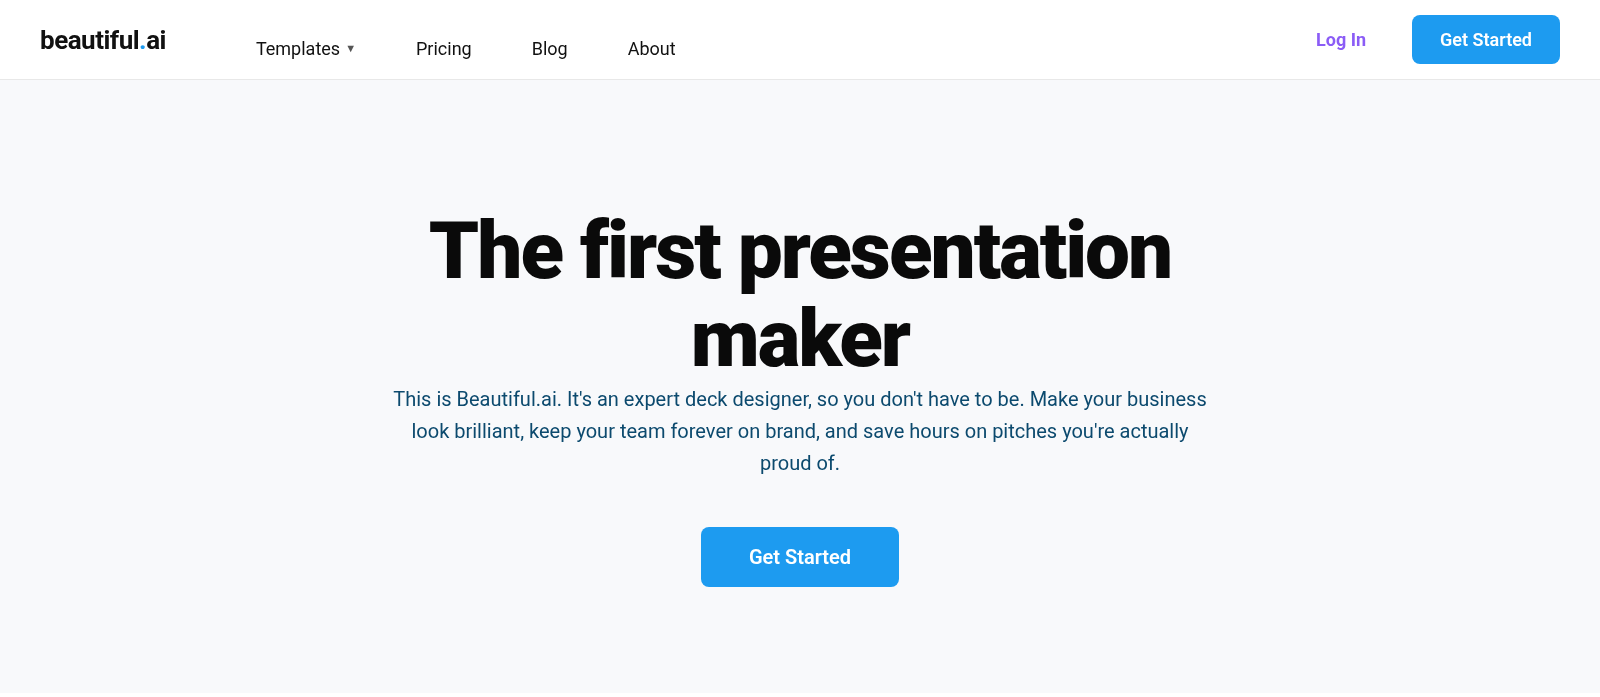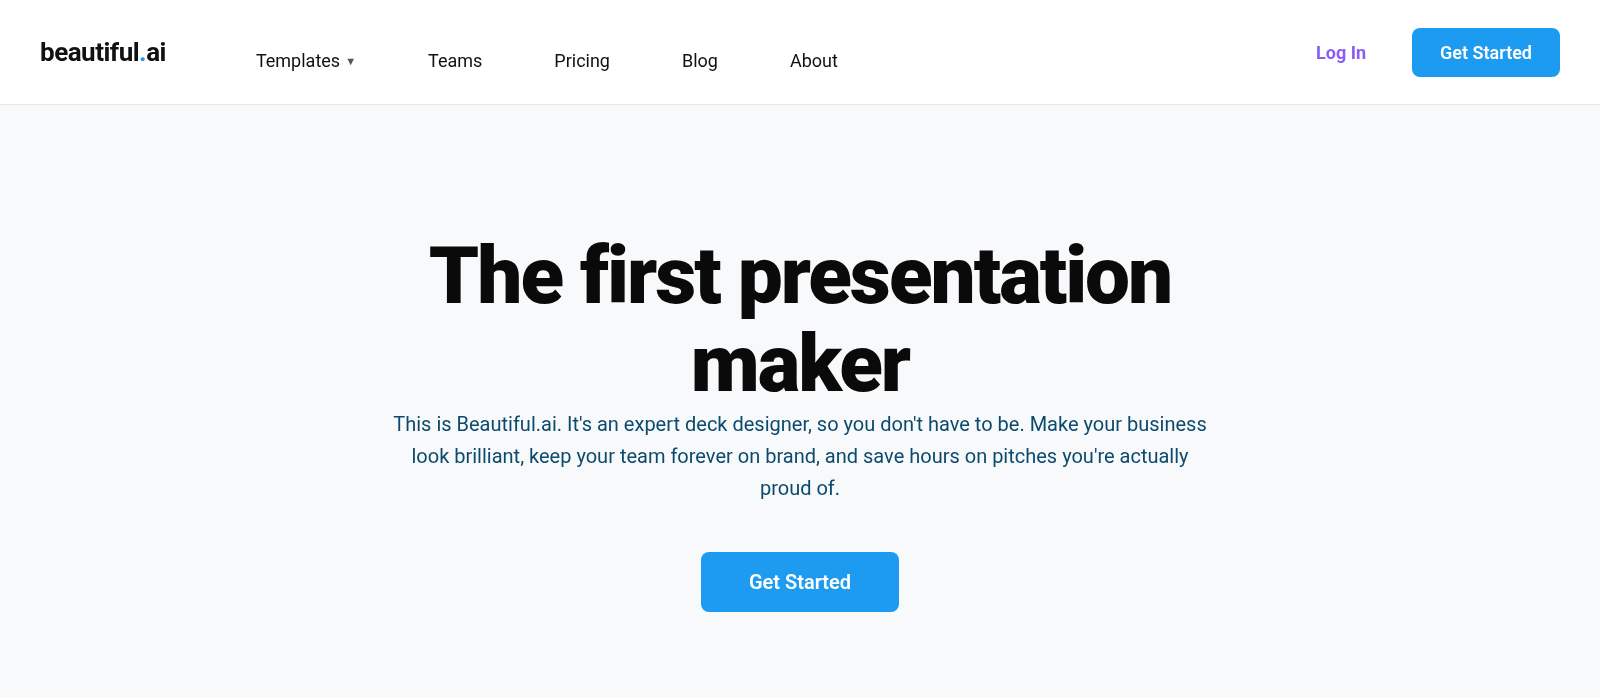--- a/index.html
+++ b/index.html
@@ -14,21 +14,21 @@
       width: 1600px;
       min-height: 697px;
       overflow-x: hidden;
     }
 
     
     nav {
       display: flex;
       align-items: center;
       padding: 0 40px;
-      height: 105px;
+      height: 80px;
       border-bottom: 1px solid #e8e8e8;
       background: #ffffff;
     }
 
     .logo {
       display: flex;
       align-items: center;
       margin-right: 60px;
       text-decoration: none;
       flex-shrink: 0;
@@ -41,21 +41,21 @@
       letter-spacing: -0.5px;
     }
 
     .logo-dot {
       color: #1d9bf0;
     }
 
     .nav-links {
       display: flex;
       align-items: center;
-      gap: 12px;
+      gap: 0;
       flex: 1;
       margin-top: 17px;
     }
 
     .nav-link {
       display: flex;
       align-items: center;
       gap: 5px;
       padding: 0 30px;
       height: 84px;
@@ -152,23 +152,20 @@
       <span>beautiful</span><span class="logo-dot">.</span><span>ai</span>
     </span>
   </a>
 
   <div class="nav-links">
     <a class="nav-link" href="#">
       <span>Templates</span>
       <span class="chevron-icon">▼</span>
     </a>
     <a class="nav-link" href="#">
-      <span>Teams</span>
-    </a>
-    <a class="nav-link" href="#">
       <span>Pricing</span>
     </a>
     <a class="nav-link" href="#">
       <span>Blog</span>
     </a>
     <a class="nav-link" href="#">
       <span>About</span>
     </a>
   </div>
 

